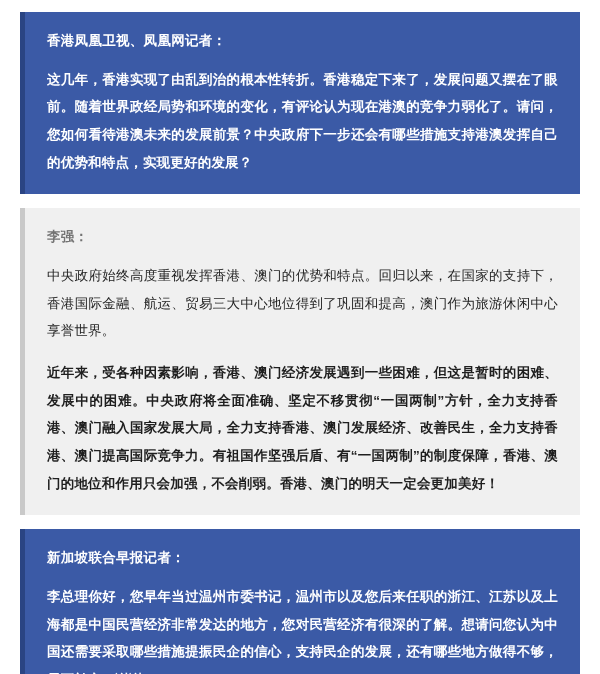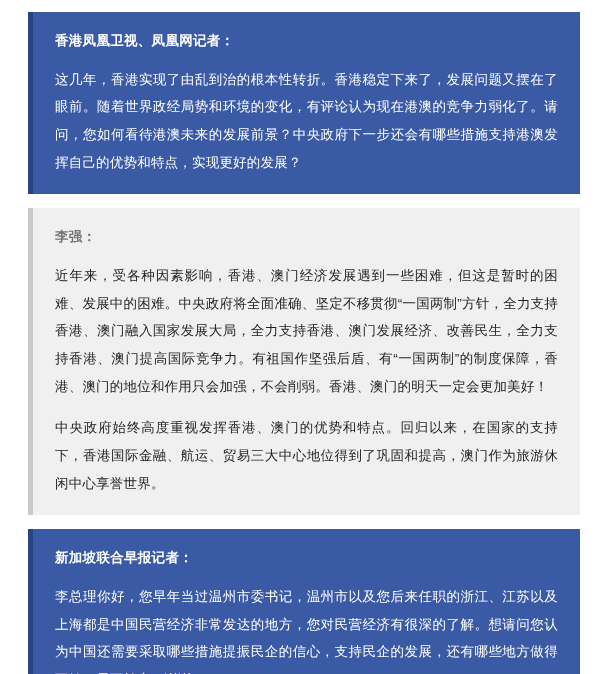--- a/index.html
+++ b/index.html
@@ -12,21 +12,21 @@
     height: 674px;
     font-family: "Liberation Sans", sans-serif;
     overflow: hidden;
   }
   .page {
     width: 600px;
     height: 674px;
     position: relative;
     background: #ffffff;
     box-sizing: border-box;
-    padding: 12px 20px 0 28px;
+    padding: 12px 20px 0 20px;
   }
   .block {
     box-sizing: border-box;
     padding: 18px 22px 18px 22px;
     margin-bottom: 14px;
   }
   .block.question {
     background: #3b5aa6;
     color: #ffffff;
     border-left: 5px solid #2a4483;
@@ -45,20 +45,21 @@
   }
   .para {
     font-size: 13.5px;
     line-height: 2.05;
     margin: 0 0 14px 0;
     text-align: justify;
     letter-spacing: 0.2px;
   }
   .para:last-child {
     margin-bottom: 0;
+    font-weight: bold;
   }
   .block.question .para {
     color: #ffffff;
   }
   .block.answer .para {
     color: #1f1f1f;
   }
   .block.question .speaker {
     color: #ffffff;
   }
@@ -74,22 +75,22 @@
 
 <div class="page clipped">
 
   <div class="block question">
     <div class="speaker">香港凤凰卫视、凤凰网记者：</div>
     <p class="para">这几年，香港实现了由乱到治的根本性转折。香港稳定下来了，发展问题又摆在了眼前。随着世界政经局势和环境的变化，有评论认为现在港澳的竞争力弱化了。请问，您如何看待港澳未来的发展前景？中央政府下一步还会有哪些措施支持港澳发挥自己的优势和特点，实现更好的发展？</p>
   </div>
 
   <div class="block answer">
     <div class="speaker">李强：</div>
+    <p class="para">中央政府始终高度重视发挥香港、澳门的优势和特点。回归以来，在国家的支持下，香港国际金融、航运、贸易三大中心地位得到了巩固和提高，澳门作为旅游休闲中心享誉世界。</p>
     <p class="para">近年来，受各种因素影响，香港、澳门经济发展遇到一些困难，但这是暂时的困难、发展中的困难。中央政府将全面准确、坚定不移贯彻“一国两制”方针，全力支持香港、澳门融入国家发展大局，全力支持香港、澳门发展经济、改善民生，全力支持香港、澳门提高国际竞争力。有祖国作坚强后盾、有“一国两制”的制度保障，香港、澳门的地位和作用只会加强，不会削弱。香港、澳门的明天一定会更加美好！</p>
-    <p class="para">中央政府始终高度重视发挥香港、澳门的优势和特点。回归以来，在国家的支持下，香港国际金融、航运、贸易三大中心地位得到了巩固和提高，澳门作为旅游休闲中心享誉世界。</p>
   </div>
 
   <div class="block question">
     <div class="speaker">新加坡联合早报记者：</div>
     <p class="para">李总理你好，您早年当过温州市委书记，温州市以及您后来任职的浙江、江苏以及上海都是中国民营经济非常发达的地方，您对民营经济有很深的了解。想请问您认为中国还需要采取哪些措施提振民企的信心，支持民企的发展，还有哪些地方做得不够，需要补齐？谢谢！</p>
   </div>
 
 </div>
 
 </body></html>

